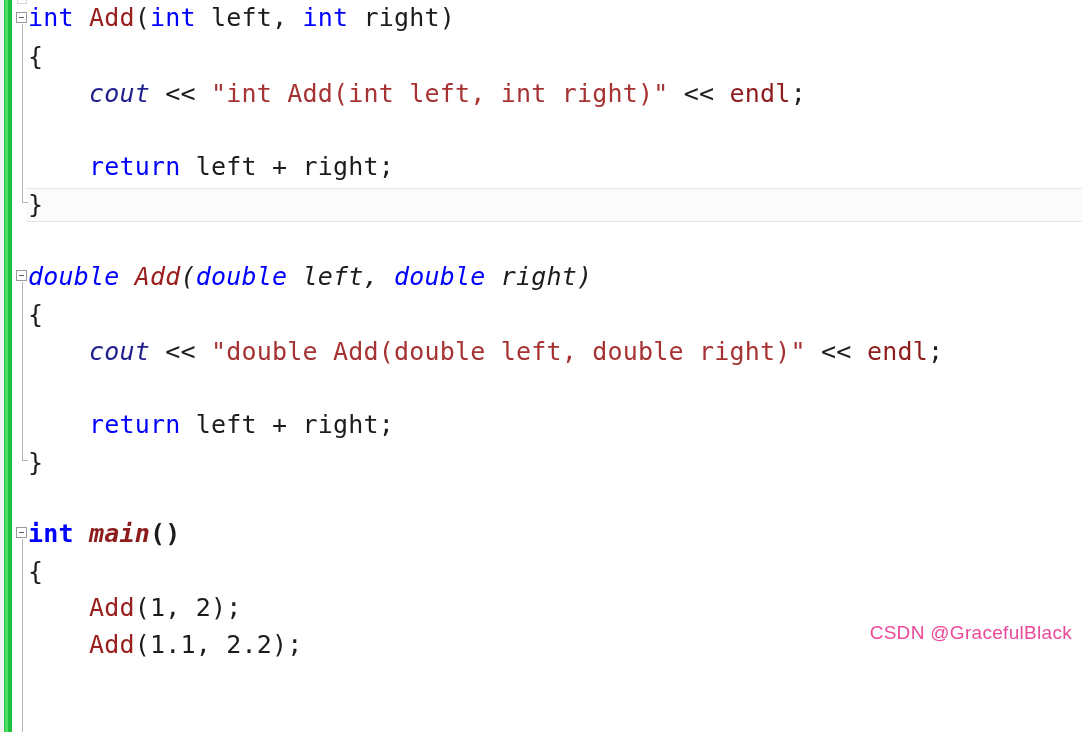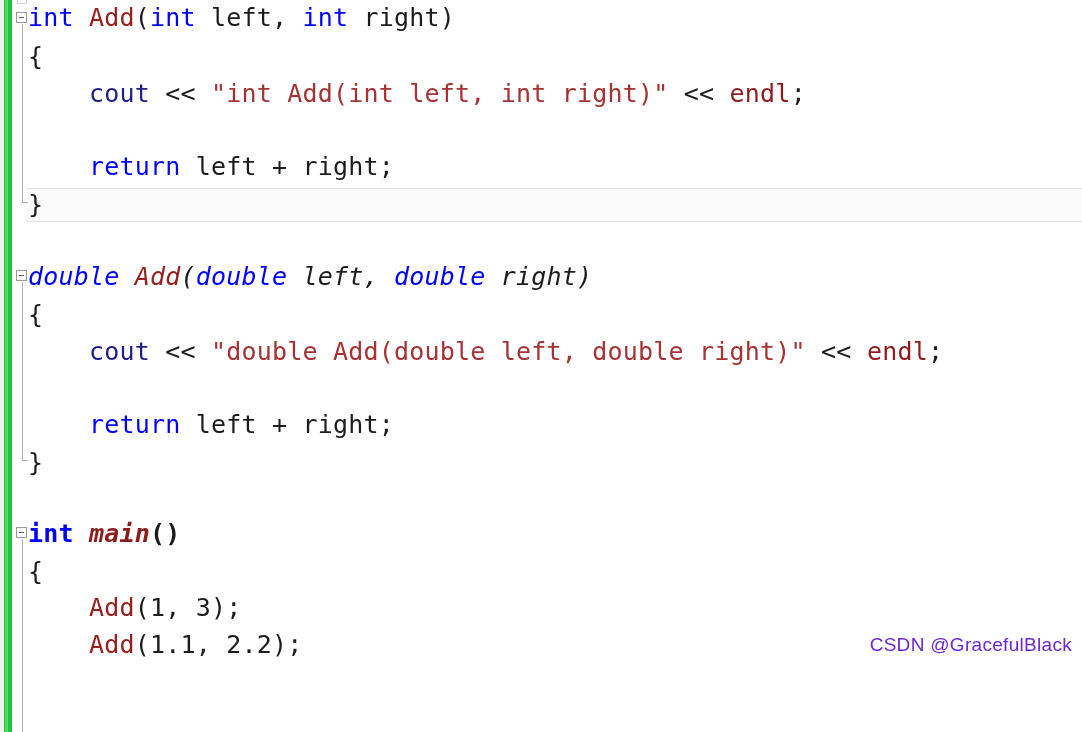--- a/index.html
+++ b/index.html
@@ -99,33 +99,33 @@
     font-size: 25px;
     line-height: 30px;
     letter-spacing: 0.2px;
     color: #1e1e1e;
   }
 
   .kw      { color: #0000ff; }
   .fn      { color: #99201e; }
   .str     { color: #a63233; }
   .pl      { color: #1c1c1c; }
-  .stdobj  { color: #1f1f8c; }
+  .stdobj  { color: #1f1f8c; font-style: italic; }
   .stdman  { color: #8d1c1c; }
   .mainfn  { color: #8d1c1c; font-style: italic; }
   .op      { color: #1c1c1c; }
 
   
   .watermark {
     position: absolute;
     right: 10px;
-    bottom: 8px;
+    bottom: 20px;
     font-family: "Liberation Sans", sans-serif;
     font-size: 19px;
-    color: #6d28d9;
+    color: #ec4899;
     letter-spacing: 0.3px;
     white-space: nowrap;
   }
 
   
   .top-artifact {
     position: absolute;
     left: 17px;
     top: 0px;
     width: 10px;
@@ -166,18 +166,18 @@
   <div class="code-line" style="top:300px;"><span class="pl">{</span></div>
   <div class="code-line" style="top:337px;"><span class="pl">    </span><span class="stdobj">cout</span><span class="op"> &lt;&lt; </span><span class="str">"double Add(double left, double right)"</span><span class="op"> &lt;&lt; </span><span class="stdman">endl</span><span class="pl">;</span></div>
   <div class="code-line" style="top:410px;"><span class="pl">    </span><span class="kw">return </span><span class="pl">left + right;</span></div>
   <div class="code-line" style="top:448px;"><span class="pl">}</span></div>
 
   <div class="collapse-box" style="left:16px; top:527px;"></div>
   <div class="scope-line" style="left:22px; top:539px; height:193px;"></div>
 
   <div class="code-line" style="top:519px;font-weight:bold;"><span class="kw">int </span><span class="mainfn">main</span><span class="pl">()</span></div>
   <div class="code-line" style="top:557px;"><span class="pl">{</span></div>
-  <div class="code-line" style="top:593px;"><span class="pl">    </span><span class="fn">Add</span><span class="pl">(1, 3);</span></div>
+  <div class="code-line" style="top:593px;"><span class="pl">    </span><span class="fn">Add</span><span class="pl">(1, 2);</span></div>
   <div class="code-line" style="top:630px;"><span class="pl">    </span><span class="fn">Add</span><span class="pl">(1.1, 2.2);</span></div>
 
   <div class="watermark">CSDN @GracefulBlack</div>
 
 </div>
 
 </body></html>

